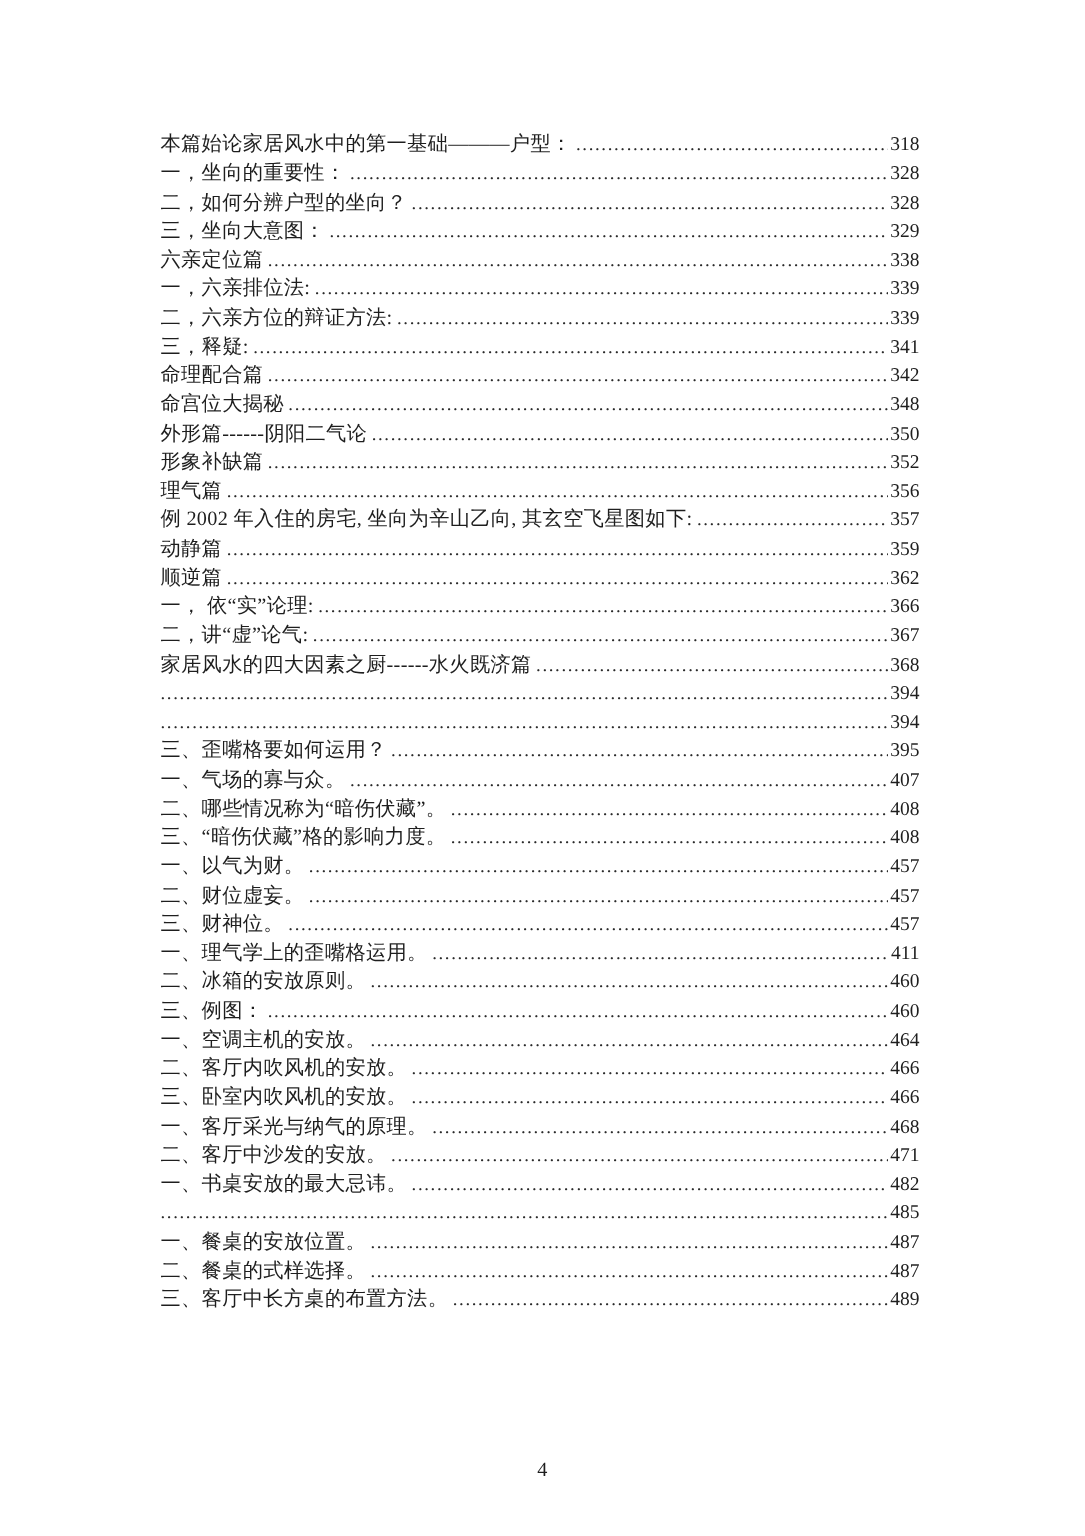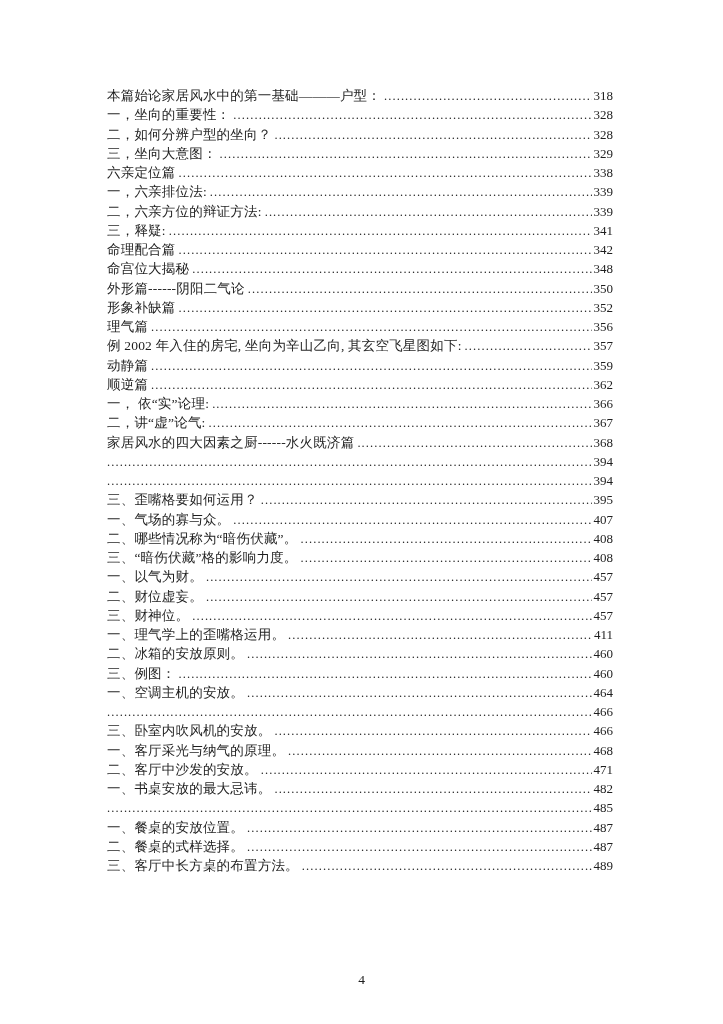--- a/index.html
+++ b/index.html
@@ -250,20 +250,21 @@
     <span class="toc-page">460</span>
   </div>
 
   <div class="toc-row">
     <span class="toc-title">一、空调主机的安放。</span>
     <span class="toc-leader">....................................................................................................................................................................................................................................................................</span>
     <span class="toc-page">464</span>
   </div>
 
   <div class="toc-row">
+    <span class="toc-title">二、客厅内吹风机的安放。</span>
     <span class="toc-leader">....................................................................................................................................................................................................................................................................</span>
     <span class="toc-page">466</span>
   </div>
 
   <div class="toc-row">
     <span class="toc-title">三、卧室内吹风机的安放。</span>
     <span class="toc-leader">....................................................................................................................................................................................................................................................................</span>
     <span class="toc-page">466</span>
   </div>
 

